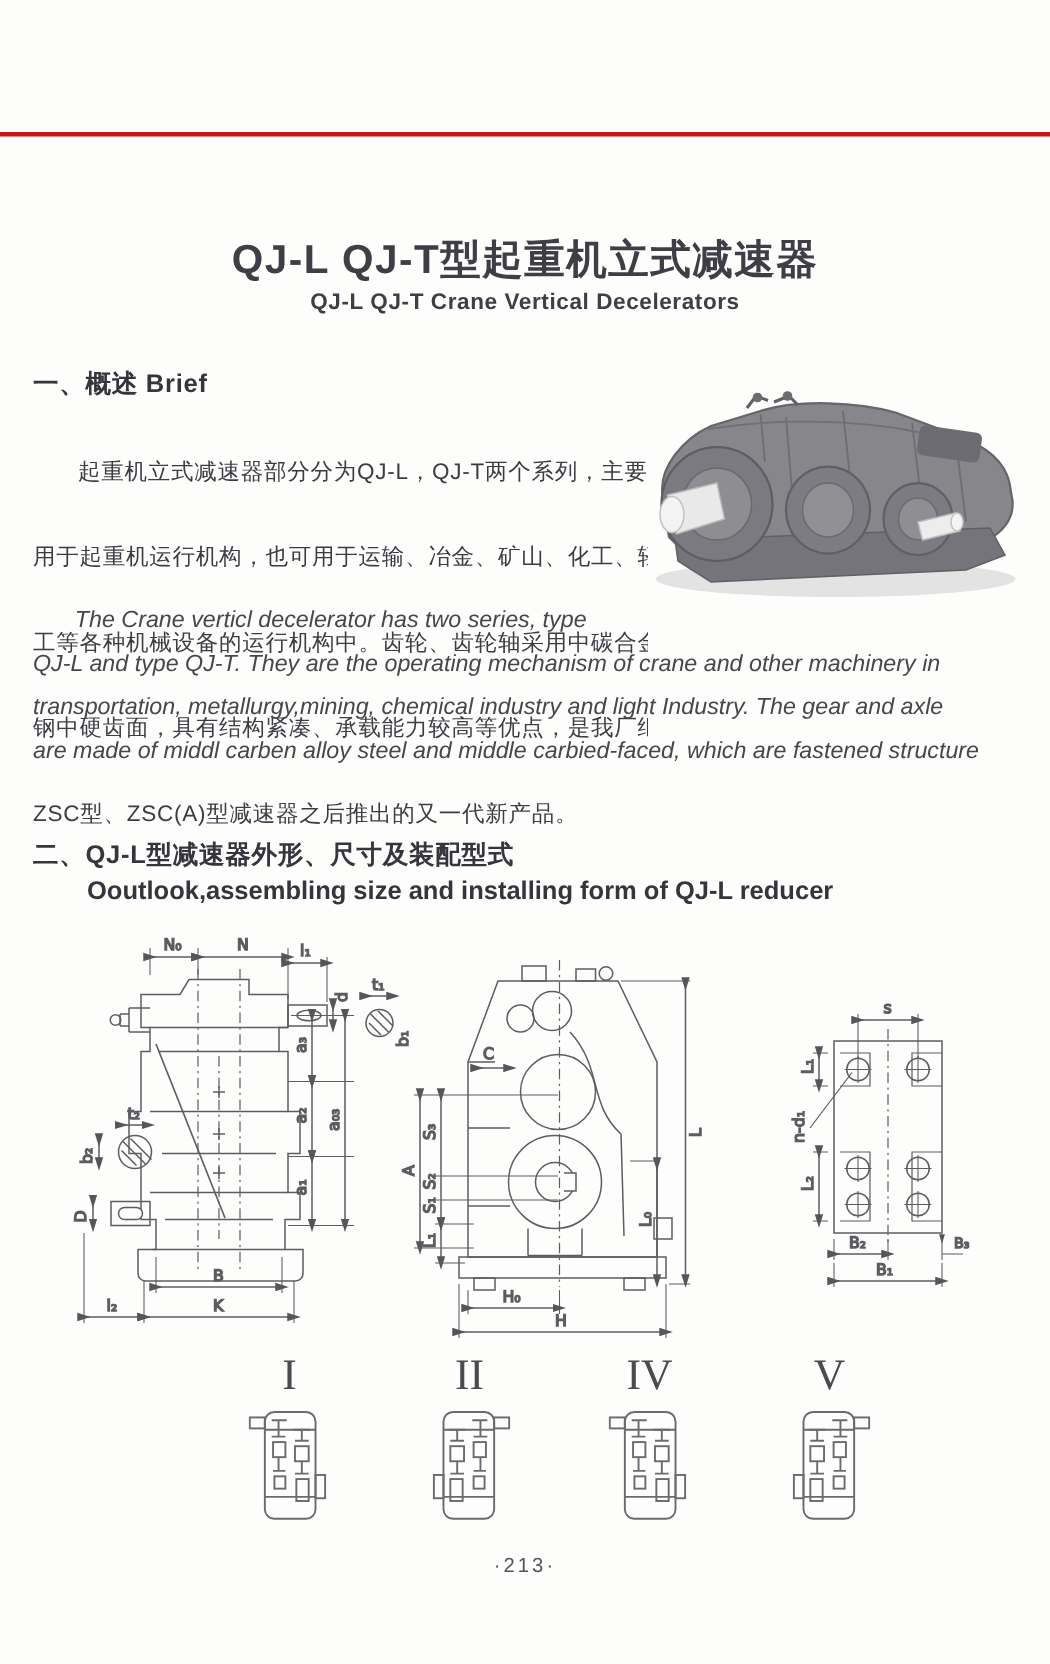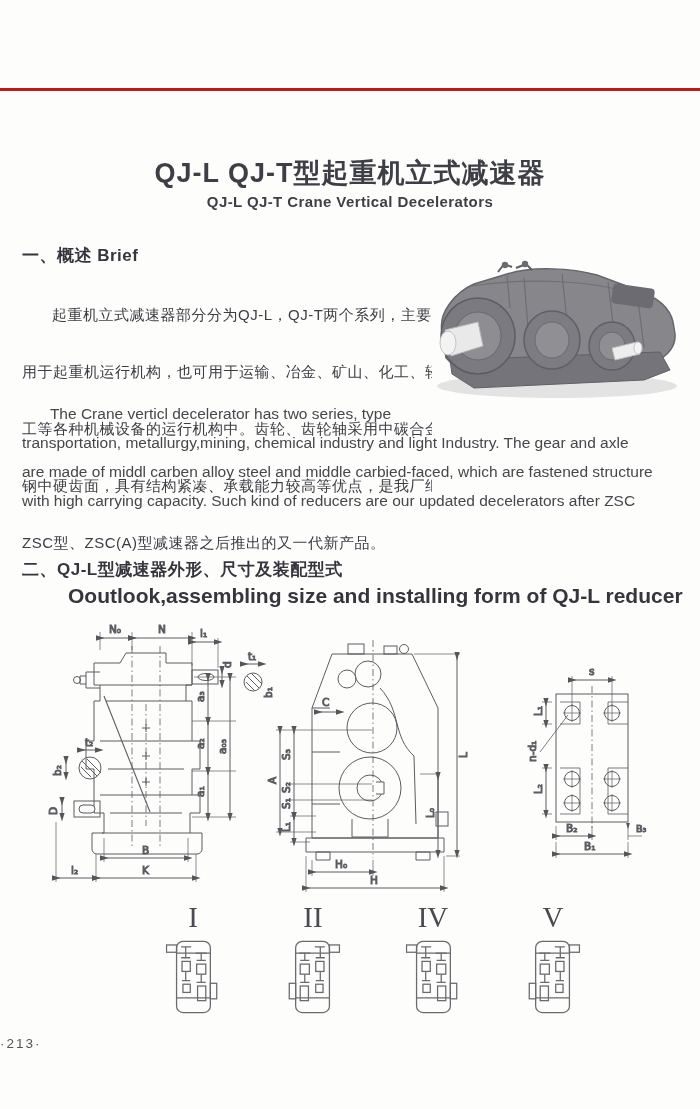--- a/index.html
+++ b/index.html
@@ -24,42 +24,42 @@
   .zh-para{
     position:absolute;left:22px;top:272px;width:410px;font-size:15px;
     line-height:29px;color:#3c3c44;letter-spacing:.5px;
   }
   .zh-para .ln{white-space:nowrap;overflow:hidden;margin-top:28px;}
   .zh-para .ln.first{text-indent:2em;}
   .en-para{
     position:absolute;left:22px;top:399px;width:668px;font-size:15.5px;
     line-height:29px;color:#46464c;
   }
-  .en-para .ln{white-space:nowrap;overflow:hidden;}
+  .en-para .ln{white-space:nowrap;overflow:hidden;font-style:italic;}
   .en-para .ln.first{text-indent:1.8em;}
   .photo-wrap{position:absolute;left:412px;top:248px;width:286px;height:156px;}
   .sec2-en{
-    position:absolute;left:68px;top:584px;font-size:21px;font-weight:bold;
+    position:absolute;left:58px;top:584px;font-size:17px;font-weight:bold;
     color:#35353d;white-space:nowrap;
   }
   .drawing-wrap{position:absolute;left:0;top:616px;width:644px;height:286px;}
   .forms-row{
     position:absolute;left:163px;top:900px;width:420px;display:flex;
     justify-content:space-between;
   }
   .form-item{width:60px;text-align:center;}
   .form-num{
     font-family:"Liberation Serif","DejaVu Serif",serif;font-size:29px;
     color:#4a4a50;line-height:34px;
   }
   .form-item:nth-child(2) svg.glyph,
   .form-item:nth-child(4) svg.glyph,
   .form-item:nth-child(6) svg.glyph{transform:scaleX(-1);}
   .page-num{
-    position:absolute;left:0;top:1036px;width:700px;
+    position:absolute;left:0;top:1036px;width:700px;text-align:center;
     font-size:13.5px;color:#55555b;letter-spacing:2px;
   }
   .lbl{font-family:"DejaVu Sans",sans-serif;font-size:10.5px;fill:#45454b;}
   .lbl-s{font-family:"DejaVu Sans",sans-serif;font-size:9.5px;fill:#45454b;}
 </style>
 </head>
 <body>
 
 <div class="red-rule"></div>
 
@@ -103,23 +103,23 @@
     <ellipse cx="226" cy="100" rx="4" ry="6" fill="#f4f4f5" stroke="#c4c4c7" stroke-width="1"></ellipse>
 
     <path d="M86,24 l6,-8 M92,16 l8,3 M104,20 l10,-4 M114,16 l6,6" stroke="#5f5f65" stroke-width="2" fill="none"></path>
     <circle cx="93" cy="17" r="3.2" fill="#6a6a70"></circle>
     <circle cx="113" cy="16" r="3.2" fill="#6a6a70"></circle>
   </svg>
 </div>
 
 <div class="en-para">
   <div class="ln first">The Crane verticl decelerator has two series, type</div>
+  <div class="ln">QJ-L and type QJ-T. They are the operating mechanism of crane and other machinery in</div>
   <div class="ln">transportation, metallurgy,mining, chemical industry and light Industry. The gear and axle</div>
   <div class="ln">are made of middl carben alloy steel and middle carbied-faced, which are fastened structure</div>
-  <div class="ln">with high carrying capacity. Such kind of reducers are our updated decelerators after ZSC</div>
 </div>
 
 <div class="sec-head" style="top:558px;">二、QJ-L型减速器外形、尺寸及装配型式</div>
 <div class="sec2-en">Ooutlook,assembling size and installing form of QJ-L reducer</div>
 
 <div class="drawing-wrap">
 <svg width="700" height="286" viewBox="0 0 700 286">
   <defs>
     <marker id="ar" markerWidth="9" markerHeight="8" refX="4.5" refY="4" orient="auto">
       <path d="M0,1.2 L9,4 L0,6.8 z" fill="#55555c"></path>

